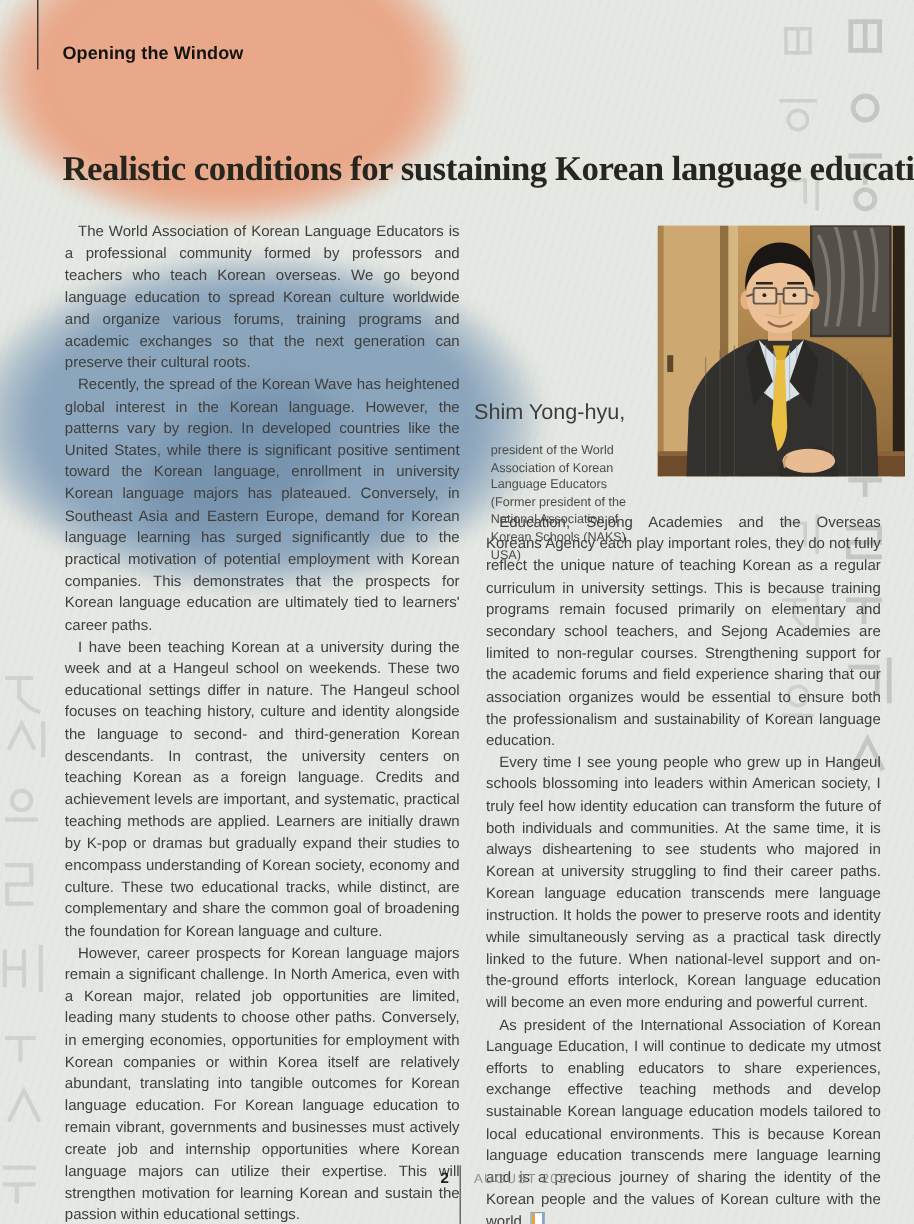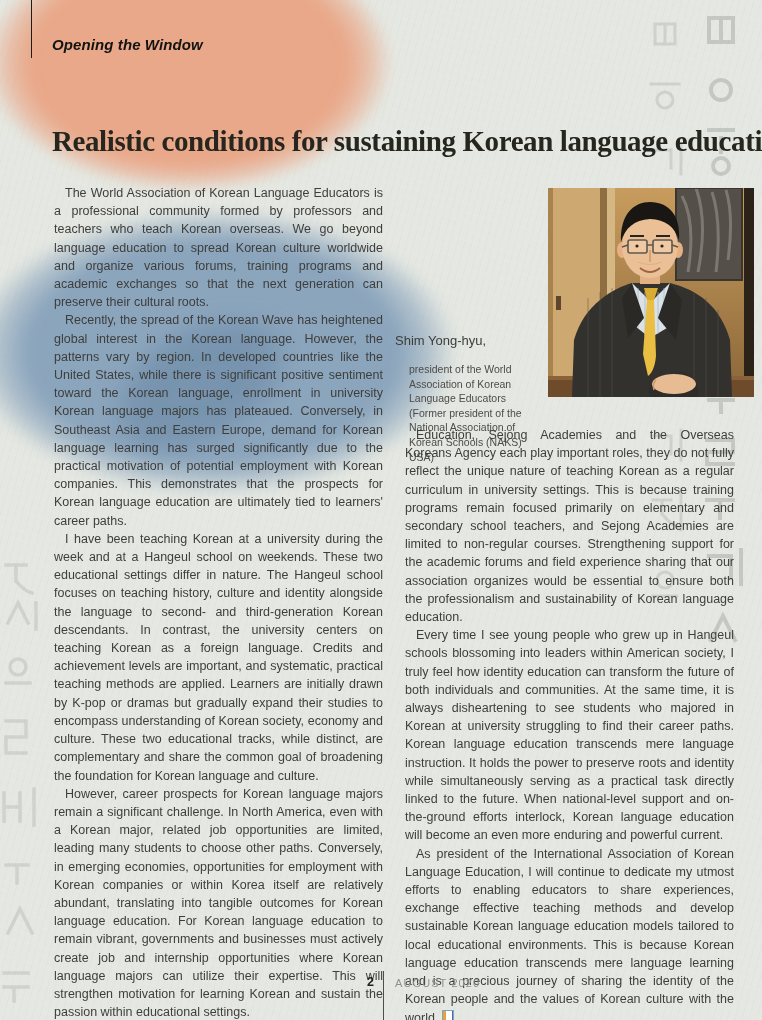--- a/index.html
+++ b/index.html
@@ -25,32 +25,32 @@
   }
   .splash-blue-streak {
     left:60px; top:300px; width:280px; height:170px;
     background:radial-gradient(50% 50% at 50% 50%, rgba(84,116,148,0.35) 0 50%, rgba(84,116,148,0) 75%);
     filter:blur(9px); transform:rotate(-30deg);
   }
   
   .wm { position:absolute; z-index:1; pointer-events:none; }
   
   .kicker-rule { position:absolute; z-index:3; left:31px; top:0; width:1px; height:58px; background:#1c1c1a; }
-  .kicker { position:absolute; z-index:3; left:52px; top:36px; font-size:15px; font-weight:bold; color:#131311; letter-spacing:0.1px;font-style:italic; }
+  .kicker { position:absolute; z-index:3; left:52px; top:36px; font-size:15px; font-weight:bold; color:#131311; letter-spacing:0.1px; }
   .title { position:absolute; z-index:3; left:52px; top:106px; width:705px; font-family:"Liberation Serif", serif; font-weight:bold; font-size:29px; letter-spacing:-0.4px; color:#26261f; white-space:nowrap; }
   
   .body-col { position:absolute; z-index:3; width:329px; color:#3e3e3c; font-size:12.5px; line-height:18.2px; text-align:justify;margin-left:10px; }
   .col-left  { left:44px;  top:184px; }
   .col-right { left:395px; top:426px; }
   .body-p { margin:0; text-indent:11px; }
   
   .portrait { position:absolute; z-index:3; left:548px; top:188px; width:206px; height:209px; }
   .portrait svg { display:block; }
   .caption { position:absolute; z-index:3; left:395px; top:333px; width:152px; }
-  .caption-name { font-size:13px; color:#3d3d3b; margin:0 0 3px 0; }
+  .caption-name { font-size:18px; color:#3d3d3b; margin:0 0 3px 0; }
   .caption-role { font-size:10.5px; line-height:14.6px; color:#4c4c4a; margin:14px; }
   
   .end-mark {
     display:inline-block; width:10px; height:11px; margin-left:4px; vertical-align:-1px;
     background:
       linear-gradient(90deg, #e8a13c 0 3px, transparent 3px),
       linear-gradient(0deg, #ffffff, #ffffff);
     border:1px solid #7fa3c6; box-shadow:inset -1px 0 0 #4a6fa5;
   }
   

